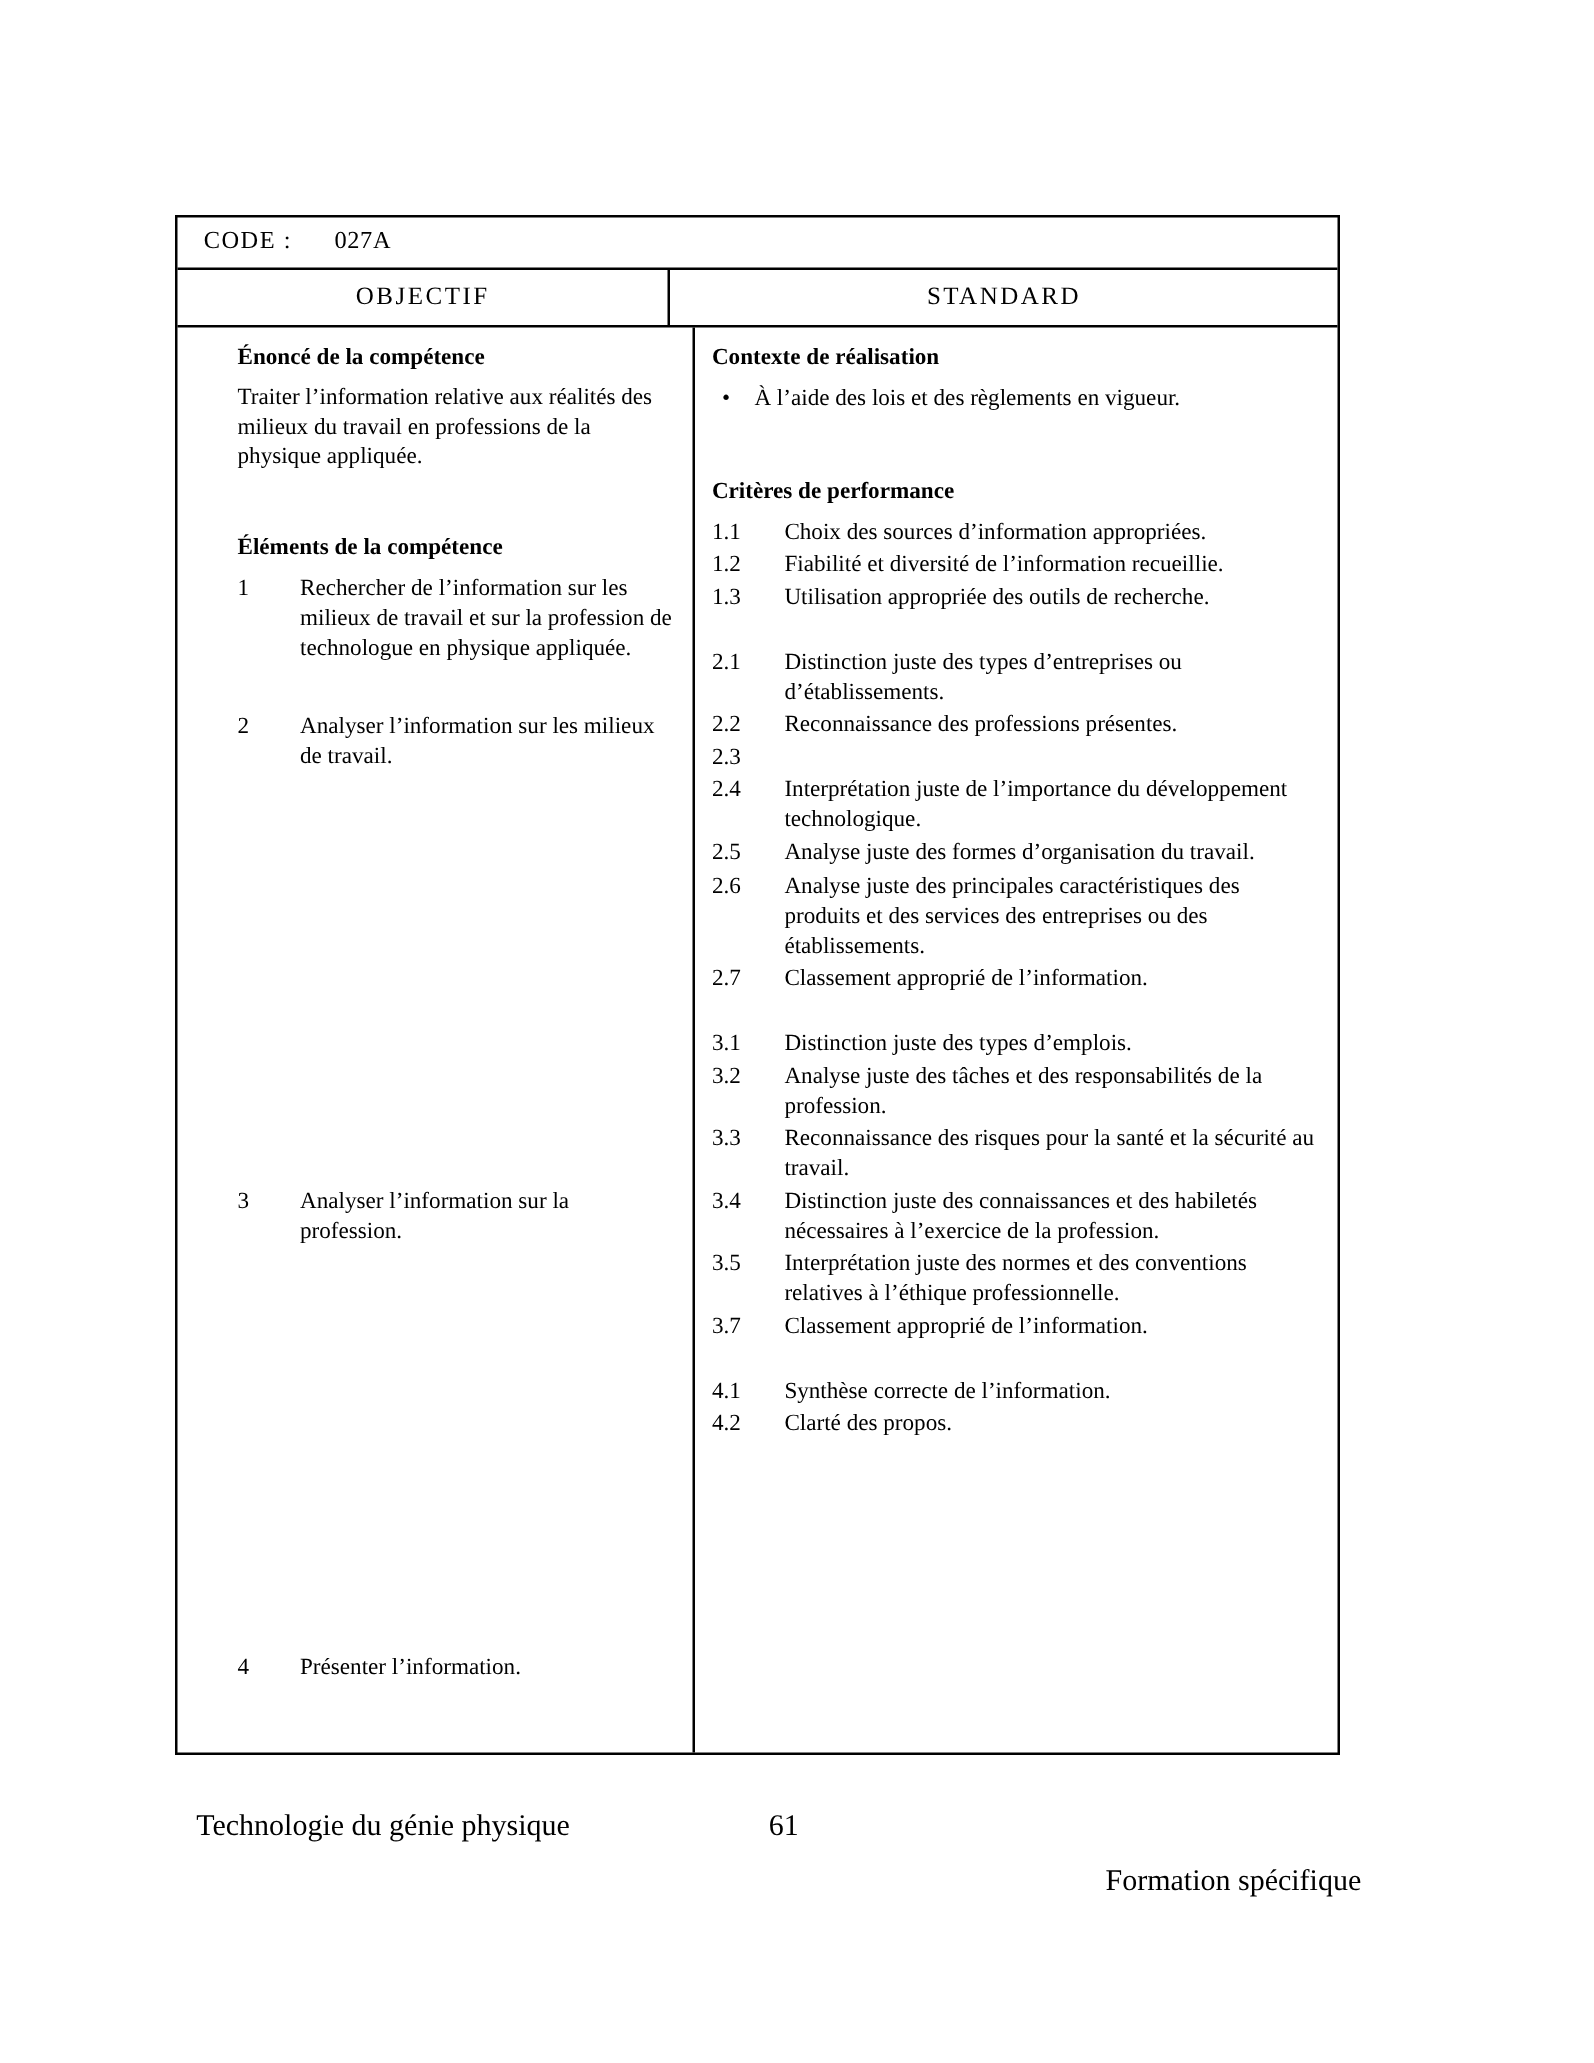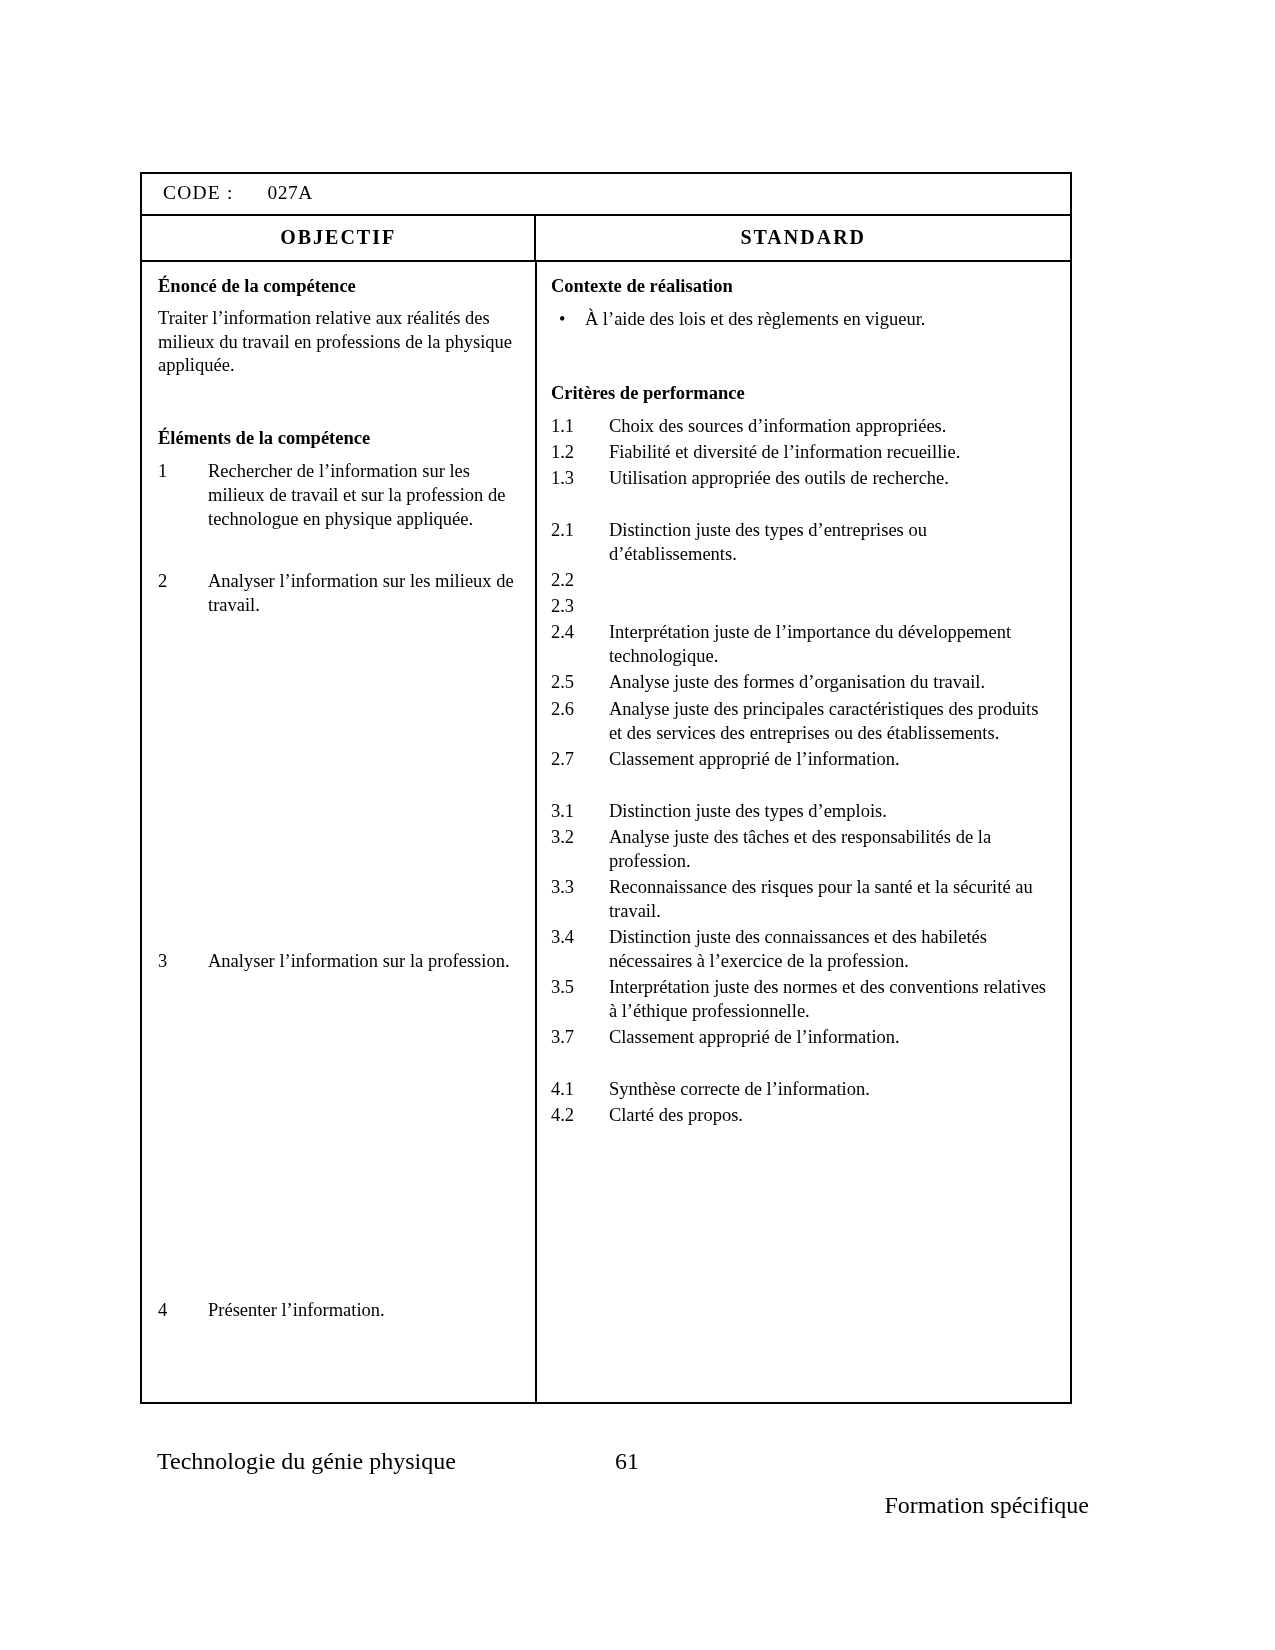--- a/index.html
+++ b/index.html
@@ -34,41 +34,41 @@
     font-family: "Liberation Serif", serif;
     font-size: 19.5px;
     letter-spacing: 0.8px;
   }
   .code-label { letter-spacing: 1.2px; }
   .code-value { margin-left: 34px; letter-spacing: 0.5px; }
 
   .head-row {
     display: flex;
     border-bottom: 2px solid #000;
-    font-weight: bold;
   }
   .head-cell {
     text-align: center;
     font-size: 20px;
     letter-spacing: 2px;
     padding: 10px 0 11px 0;
   }
   .col-left {
     width: 428px;
     box-sizing: border-box;
   }
   .col-right {
     width: 584px;
     box-sizing: border-box;
     border-left: 2px solid #000;
   }
 
   .body-row {
     display: flex;
     min-height: 1140px;
+    padding-left: 32px;
   }
   .body-cell {
     box-sizing: border-box;
     padding: 10px 14px 16px 16px;
   }
   .body-cell.col-right { padding-left: 14px; }
 
   .section-title {
     font-weight: bold;
     font-size: 18.5px;
@@ -204,20 +204,21 @@
 
         <div class="spacer-md"></div>
 
         <div class="num-list">
           <div class="num-item">
             <span class="num-key wide">2.1</span>
             <span class="num-text">Distinction juste des types d’entreprises ou d’établissements.</span>
           </div>
           <div class="num-item">
             <span class="num-key wide">2.2</span>
+            <span class="num-text">Reconnaissance des professions présentes.</span>
           </div>
           <div class="num-item">
             <span class="num-key wide">2.3</span>
           </div>
           <div class="num-item">
             <span class="num-key wide">2.4</span>
             <span class="num-text">Interprétation juste de l’importance du développement technologique.</span>
           </div>
           <div class="num-item">
             <span class="num-key wide">2.5</span>

